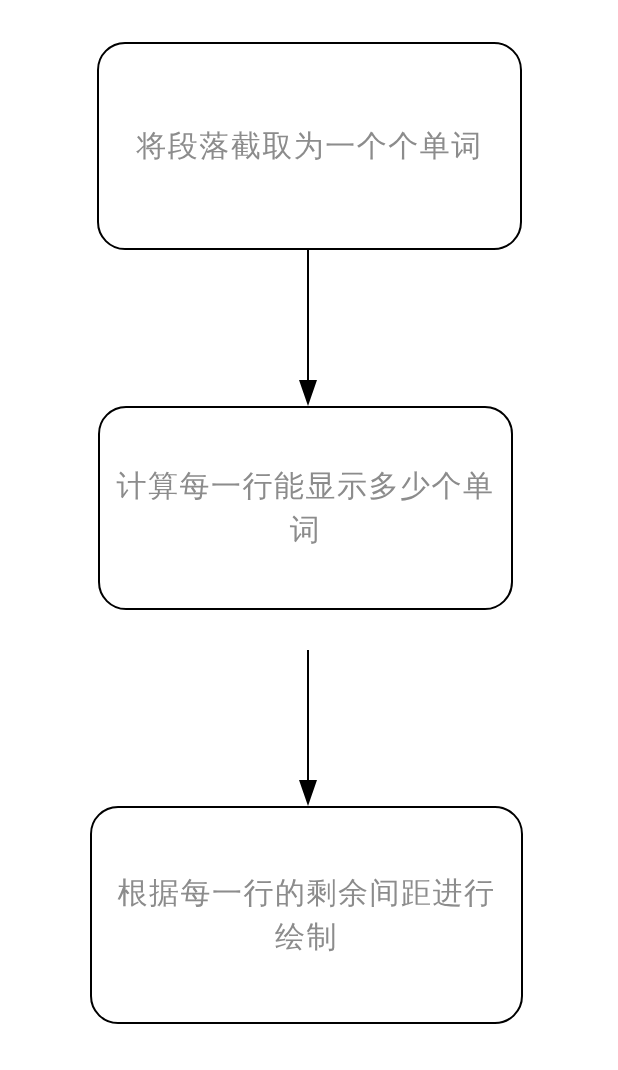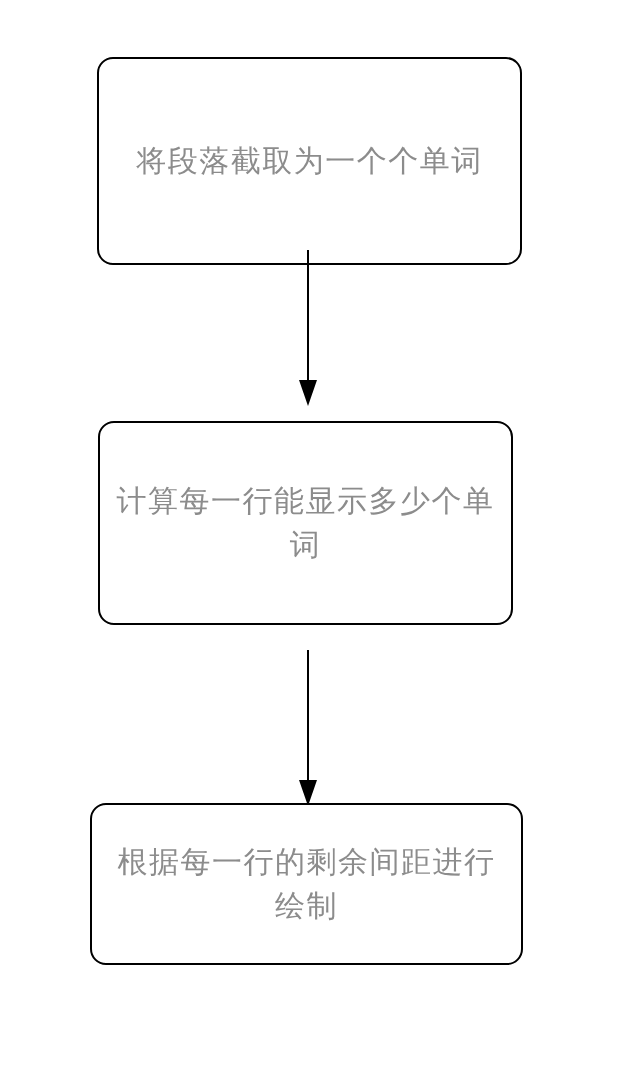--- a/index.html
+++ b/index.html
@@ -18,37 +18,36 @@
     position: relative;
     width: 618px;
     height: 1070px;
     background: var(--bg);
     overflow: hidden;
   }
   .node {
     position: absolute;
     background: var(--node-fill);
     border: 2px solid var(--node-border);
-    border-radius: 16px;
+    border-radius: 28px;
     display: flex;
     align-items: center;
     justify-content: center;
     text-align: center;
     padding: 0 12px;
-    margin-top: 15px;
   }
   .node-label {
     color: var(--label-text);
     font-size: 30px;
     line-height: 44px;
     letter-spacing: 1.5px;
   }
   .node-1 { left: 97px;  top: 42px;  width: 425px; height: 208px; }
   .node-2 { left: 98px;  top: 406px; width: 415px; height: 204px; }
-  .node-3 { left: 90px;  top: 788px; width: 433px; height: 162px; }
+  .node-3 { left: 90px;  top: 806px; width: 433px; height: 218px; }
   .edge {
     position: absolute;
     width: 20px;
     height: 156px;
     display: block;
   }
   .edge-1 { left: 298px; top: 250px; }
   .edge-2 { left: 298px; top: 650px; }
   .edge line    { stroke: var(--arrow); stroke-width: 2; }
   .edge polygon { fill: var(--arrow); }

